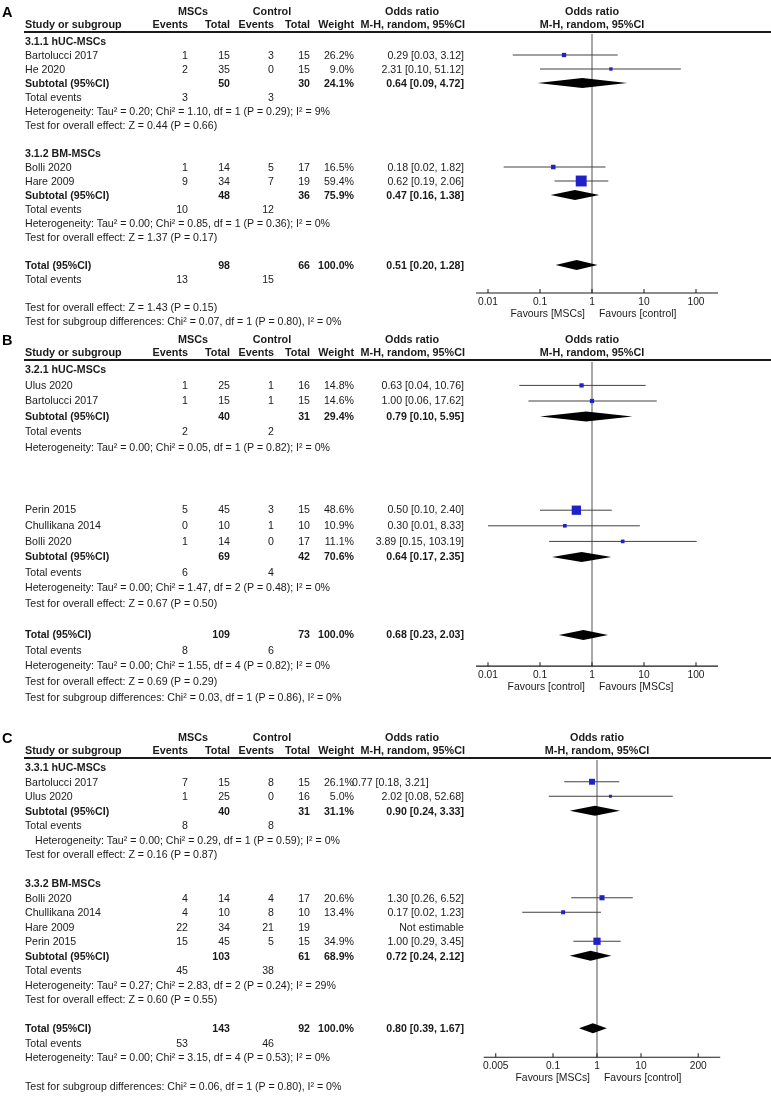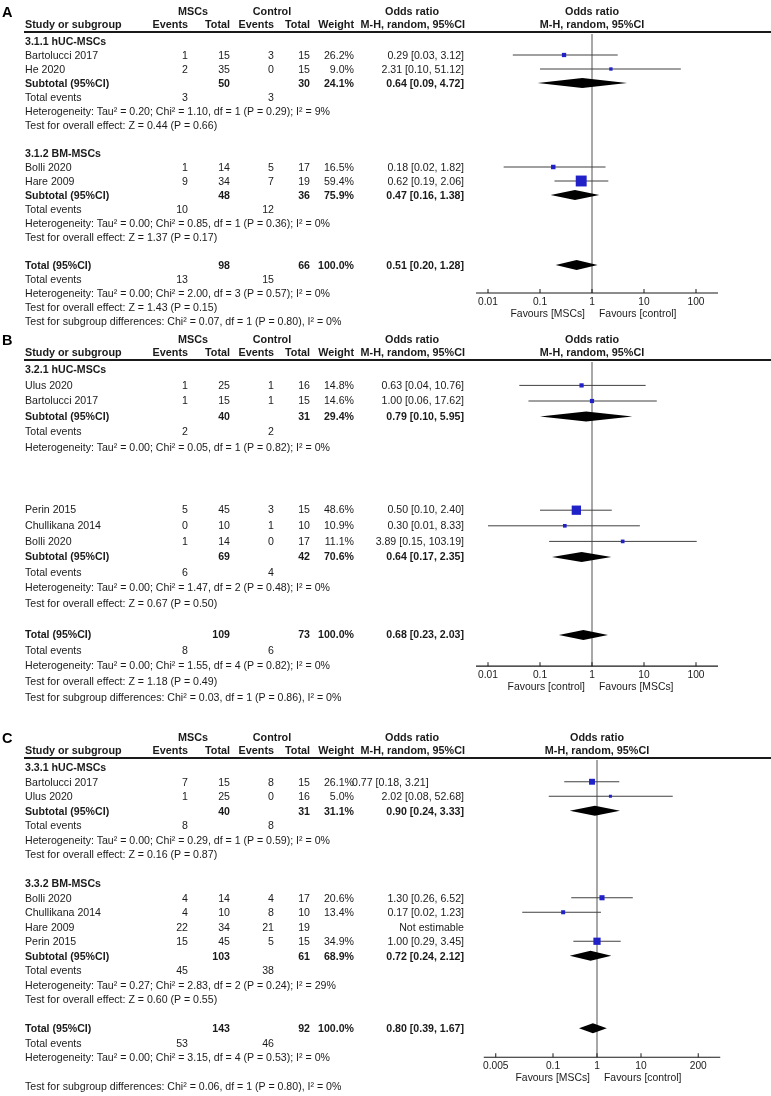--- a/index.html
+++ b/index.html
@@ -116,23 +116,20 @@
         <span style="left: 25px;">Total (95%CI)</span>
         <span style="left: 130px; width: 100px; text-align: right;">98</span>
         <span style="left: 210px; width: 100px; text-align: right;">66</span>
         <span style="left: 254px; width: 100px; text-align: right;">100.0%</span>
         <span style="left: 364px; width: 100px; text-align: right;">0.51 [0.20, 1.28]</span>
       </div>
       <div class="row" style="top: 268px; height: 14px; line-height: 14px;">
         <span style="left: 25px;">Total events</span>
         <span style="left: 88px; width: 100px; text-align: right;">13</span>
         <span style="left: 174px; width: 100px; text-align: right;">15</span>
-      </div>
-      <div class="row" style="top: 282px; height: 14px; line-height: 14px;">
-        <span style="left: 25px; width: 440px;">Heterogeneity: Tau² = 0.00; Chi² = 2.00, df = 3 (P = 0.57); I² = 0%</span>
       </div>
       <div class="row" style="top: 296px; height: 14px; line-height: 14px;">
         <span style="left: 25px; width: 440px;">Test for overall effect: Z = 1.43 (P = 0.15)</span>
       </div>
       <div class="row" style="top: 310px; height: 14px; line-height: 14px;">
         <span style="left: 25px; width: 440px;">Test for subgroup differences: Chi² = 0.07, df = 1 (P = 0.80), I² = 0%</span>
       </div>
       <svg width="300" height="302" style="left:470px;top:30px;">
         <line x1="122" y1="0" x2="122" y2="259" stroke="#6e6e6e" stroke-width="1.2"></line>
         <line x1="42.81030524542244" y1="21" x2="147.69603888895904" y2="21" stroke="#404040" stroke-width="1"></line>
@@ -266,21 +263,21 @@
       </div>
       <div class="row" style="top: 310.8px; height: 15.6px; line-height: 15.6px;">
         <span style="left: 25px;">Total events</span>
         <span style="left: 88px; width: 100px; text-align: right;">8</span>
         <span style="left: 174px; width: 100px; text-align: right;">6</span>
       </div>
       <div class="row" style="top: 326.4px; height: 15.6px; line-height: 15.6px;">
         <span style="left: 25px; width: 440px;">Heterogeneity: Tau² = 0.00; Chi² = 1.55, df = 4 (P = 0.82); I² = 0%</span>
       </div>
       <div class="row" style="top: 342px; height: 15.6px; line-height: 15.6px;">
-        <span style="left: 25px; width: 440px;">Test for overall effect: Z = 1.18 (P = 0.49)</span>
+        <span style="left: 25px; width: 440px;">Test for overall effect: Z = 0.69 (P = 0.29)</span>
       </div>
       <div class="row" style="top: 357.6px; height: 15.6px; line-height: 15.6px;">
         <span style="left: 25px; width: 440px;">Test for subgroup differences: Chi² = 0.03, df = 1 (P = 0.86), I² = 0%</span>
       </div>
       <svg width="300" height="351.2" style="left:470px;top:30px;">
         <line x1="122" y1="0" x2="122" y2="304.2" stroke="#6e6e6e" stroke-width="1.2"></line>
         <line x1="49.30711954905405" y1="23.4" x2="175.65423810917926" y2="23.4" stroke="#404040" stroke-width="1"></line>
         <rect x="109.45570857158624" y="21.29" width="4.220000000000001" height="4.220000000000001" fill="#2121c8"></rect>
         <line x1="58.463865019949466" y1="39" x2="186.7923070119535" y2="39" stroke="#404040" stroke-width="1"></line>
         <rect x="119.905" y="36.905" width="4.1899999999999995" height="4.1899999999999995" fill="#2121c8"></rect>
@@ -350,21 +347,21 @@
         <span style="left: 210px; width: 100px; text-align: right;">31</span>
         <span style="left: 254px; width: 100px; text-align: right;">31.1%</span>
         <span style="left: 364px; width: 100px; text-align: right;">0.90 [0.24, 3.33]</span>
       </div>
       <div class="row" style="top: 88px; height: 14.5px; line-height: 14.5px;">
         <span style="left: 25px;">Total events</span>
         <span style="left: 88px; width: 100px; text-align: right;">8</span>
         <span style="left: 174px; width: 100px; text-align: right;">8</span>
       </div>
       <div class="row" style="top: 102.5px; height: 14.5px; line-height: 14.5px;">
-        <span style="left: 25px; width: 440px;">Heterogeneity: Tau² = 0.00; Chi² = 0.29, df = 1 (P = 0.59); I² = 0%</span>
+        <span style="left: 35px; width: 440px;">Heterogeneity: Tau² = 0.00; Chi² = 0.29, df = 1 (P = 0.59); I² = 0%</span>
       </div>
       <div class="row" style="top: 117px; height: 14.5px; line-height: 14.5px;">
         <span style="left: 25px; width: 440px;">Test for overall effect: Z = 0.16 (P = 0.87)</span>
       </div>
       <div class="row bold" style="top: 146px; height: 14.5px; line-height: 14.5px;">
         <span style="left: 25px;">3.3.2 BM-MSCs</span>
       </div>
       <div class="row" style="top: 160.5px; height: 14.5px; line-height: 14.5px;">
         <span style="left: 25px;">Bolli 2020</span>
         <span style="left: 88px; width: 100px; text-align: right;">4</span>

